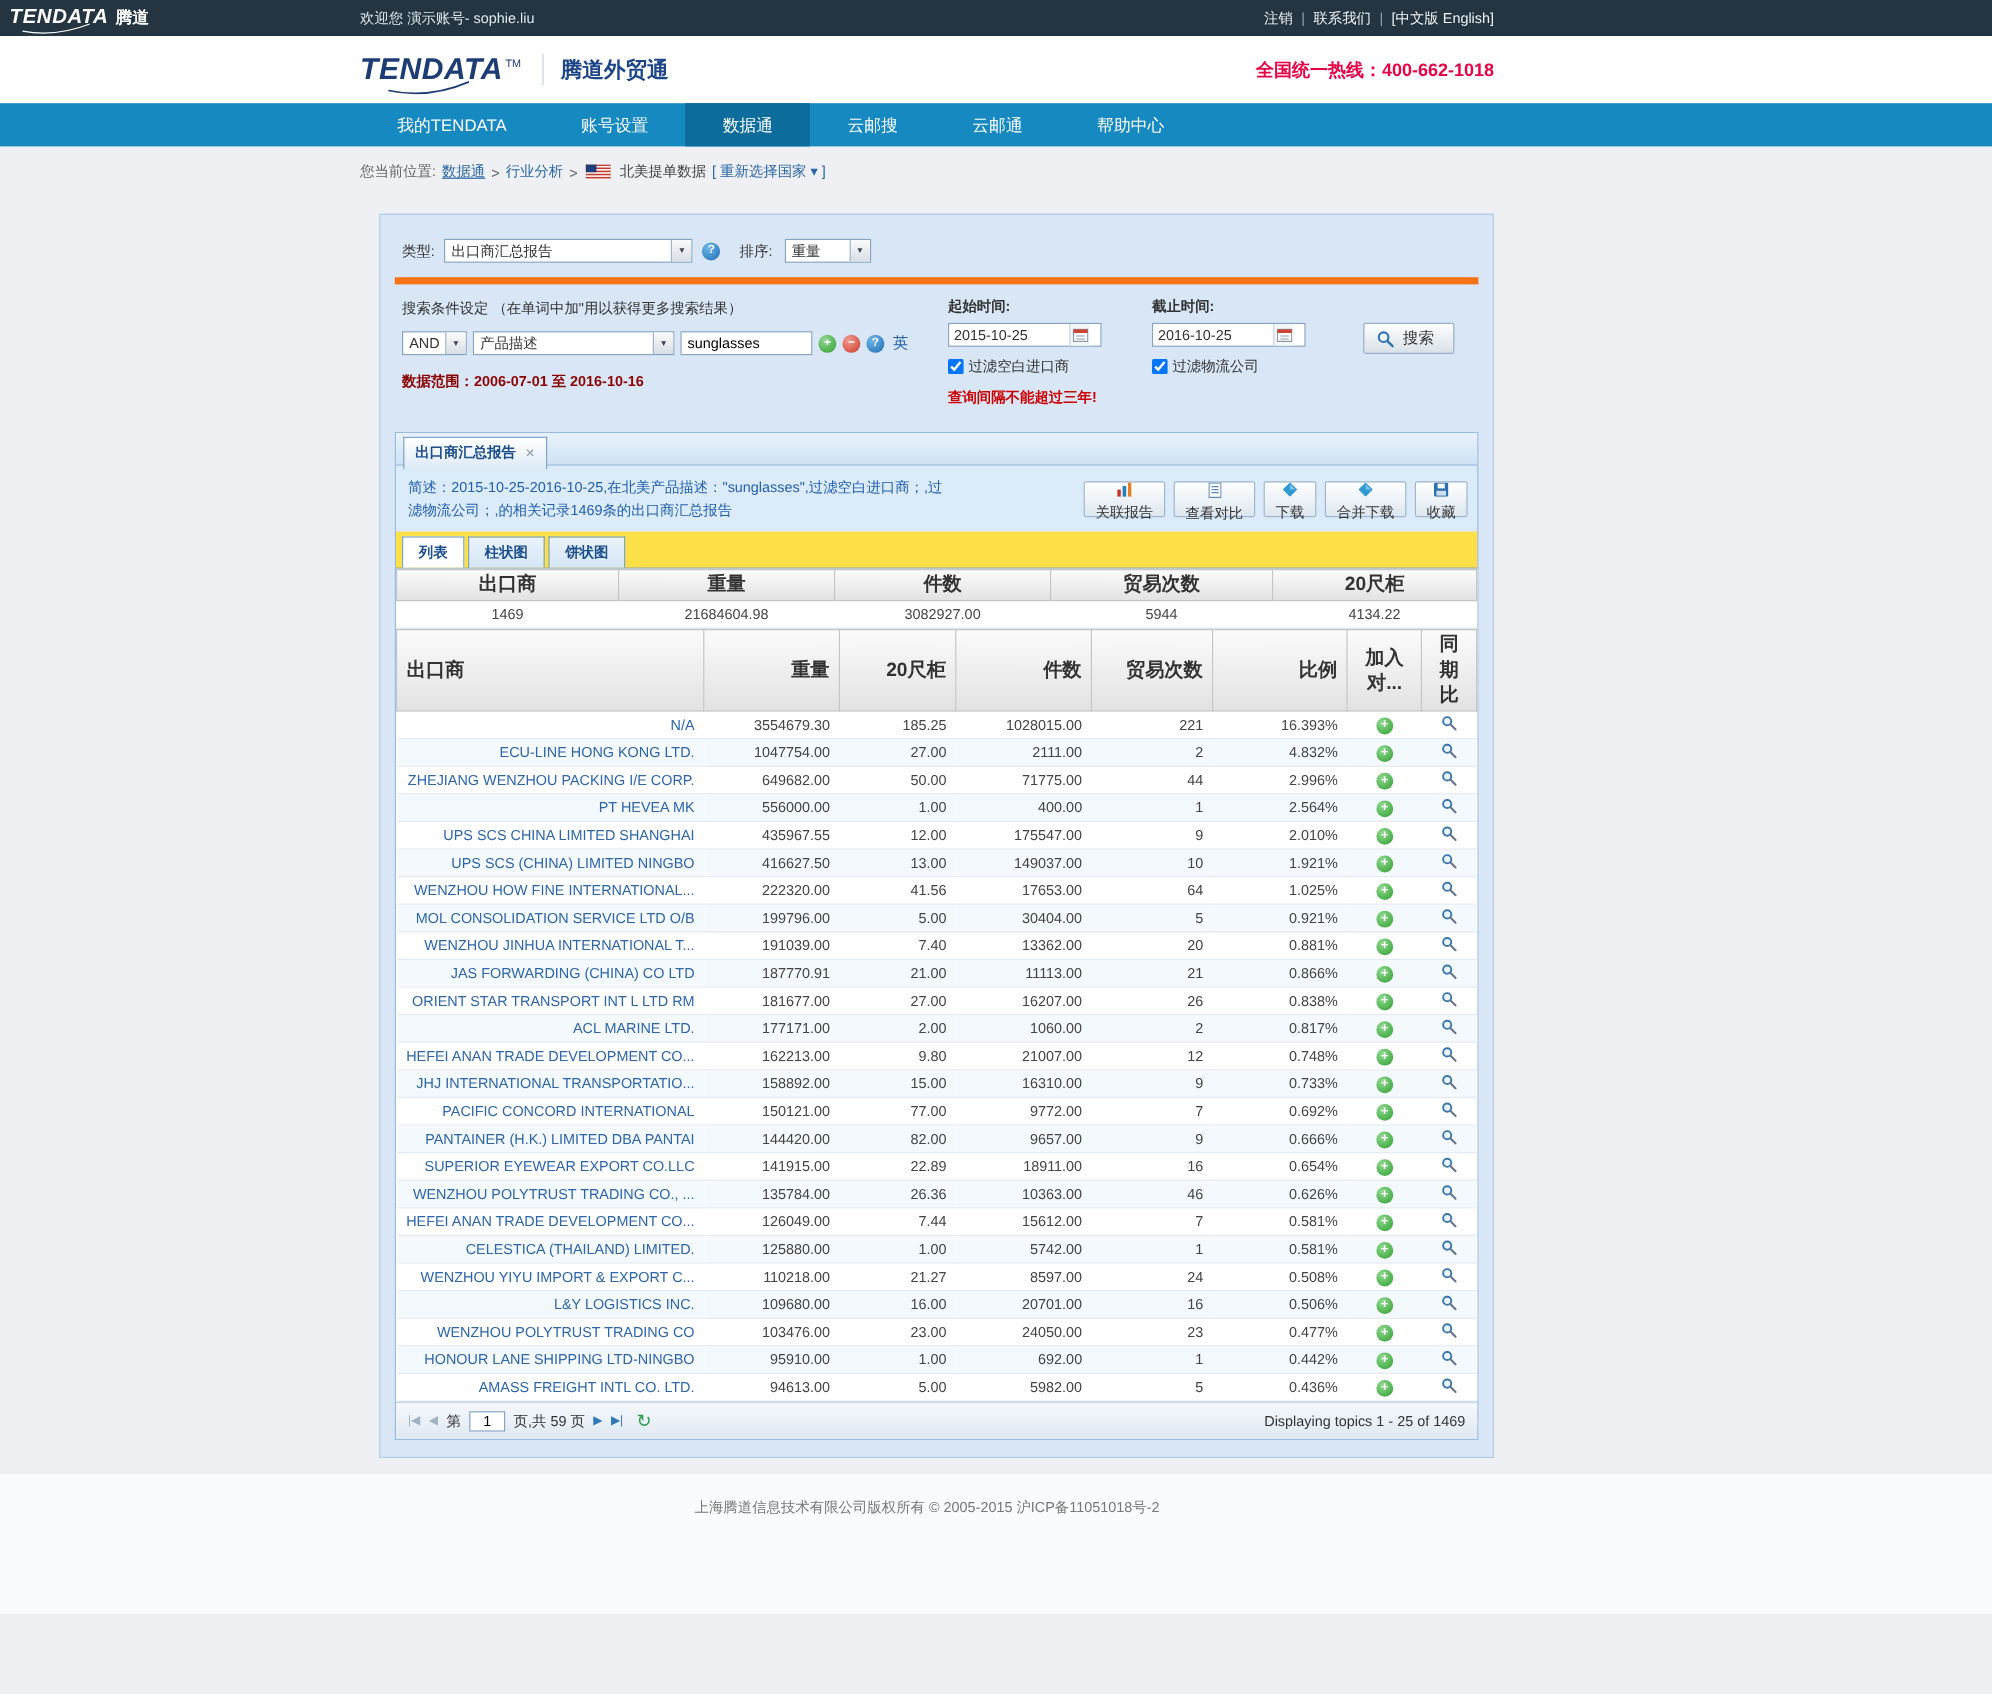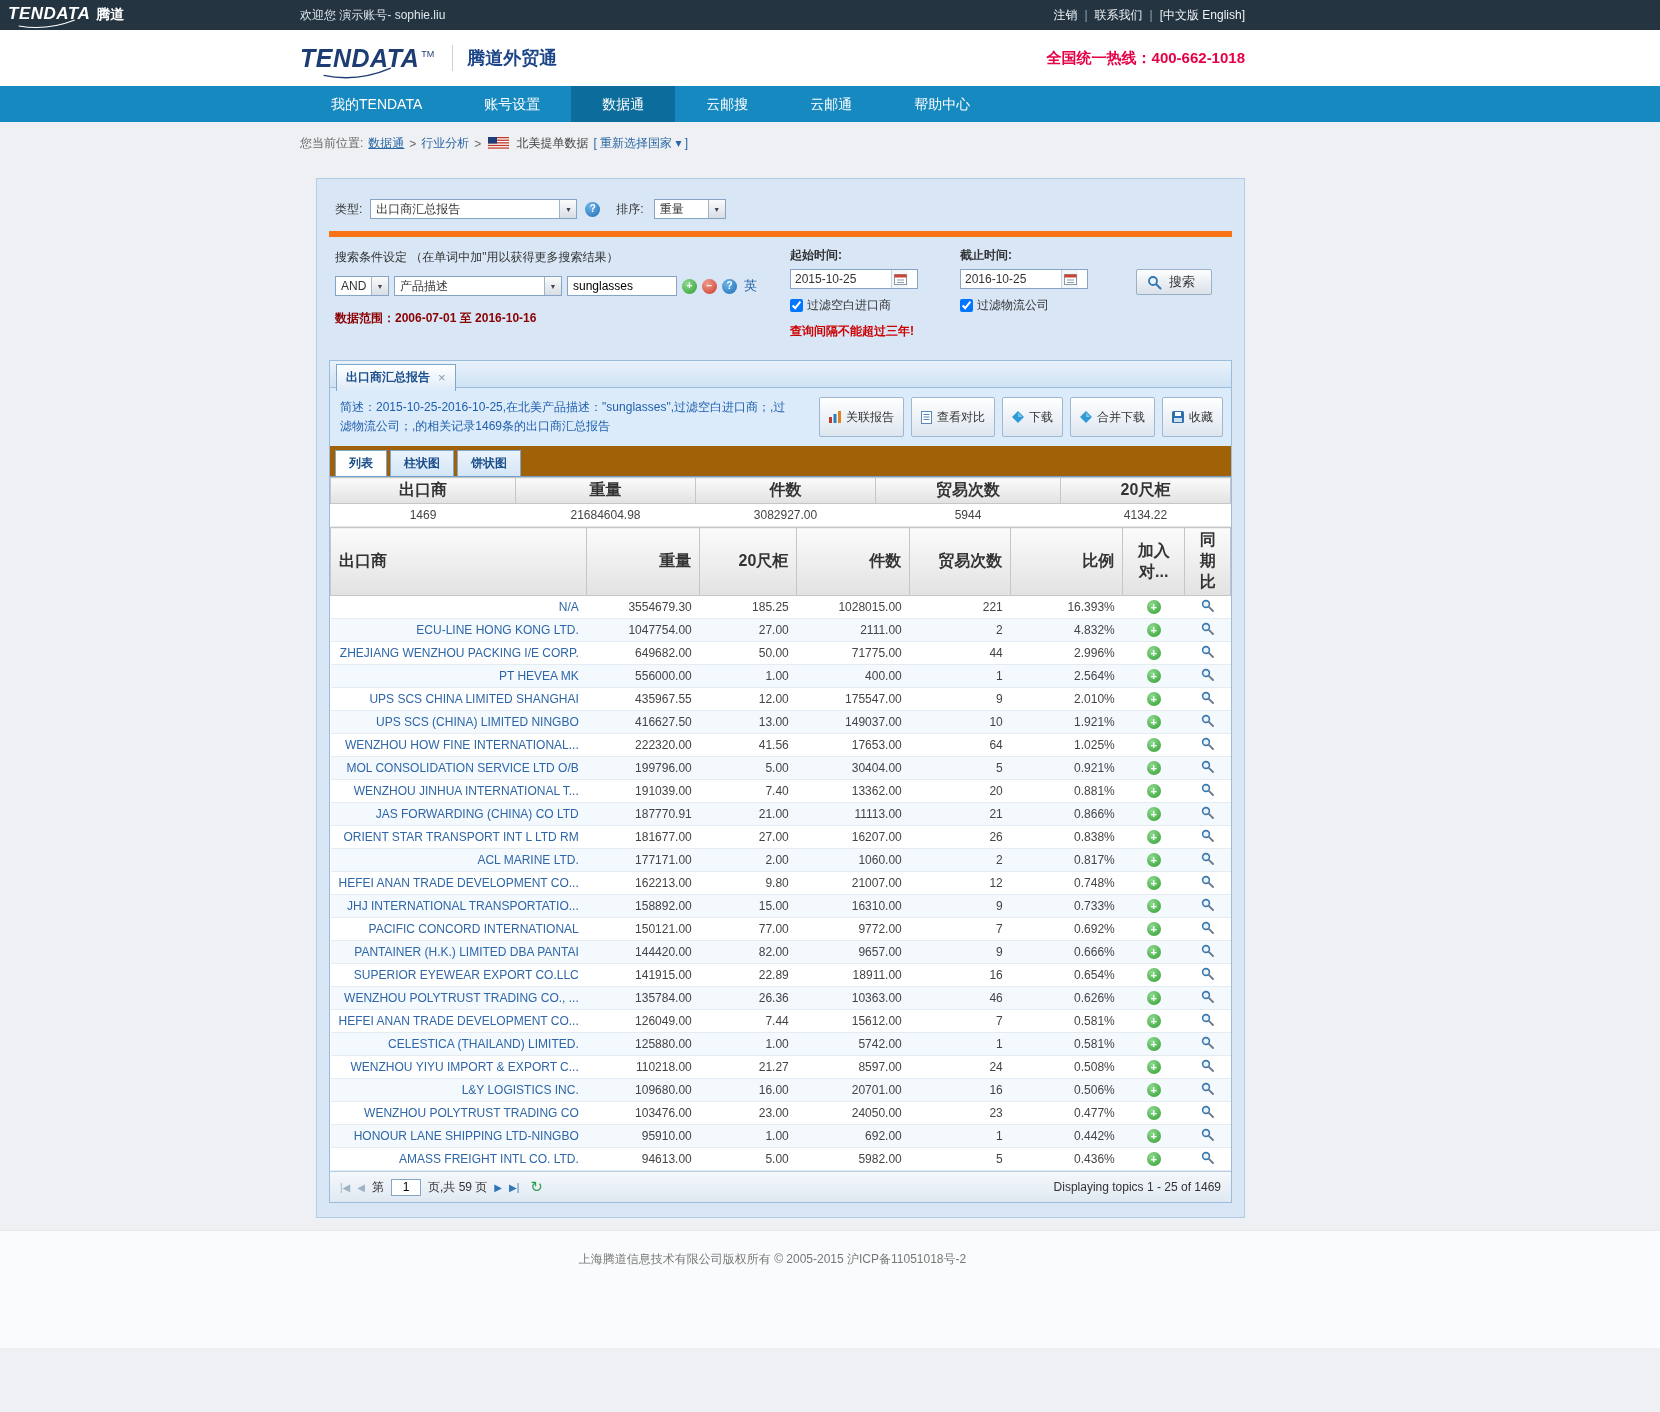--- a/index.html
+++ b/index.html
@@ -81,22 +81,22 @@
   .search-btn{display:inline-flex;align-items:center;gap:7px;height:26px;padding:0 16px 0 10px;background:linear-gradient(#fefefe,#d9e1e9);border:1px solid #9ab0c6;border-radius:2px;font-size:13px;color:#333;cursor:pointer;font-family:inherit;}
 
   
   .report{margin-top:16px;border:1px solid #9cbcdc;background:#dcebf9;}
   .report-tabbar{background:linear-gradient(#e9f2fb,#cfe2f4);border-bottom:1px solid #9cbcdc;padding:3px 6px 0;height:27px;}
   .report-tab{display:inline-flex;align-items:center;gap:8px;background:linear-gradient(#ffffff,#ddeaf8);border:1px solid #7ea7cc;border-bottom:none;padding:4px 9px 5px;font-weight:bold;color:#1c4e8c;cursor:pointer;}
   .tab-x{color:#8a97a5;font-weight:normal;font-size:13px;cursor:pointer;line-height:1;}
   .report-head{display:flex;justify-content:space-between;align-items:center;padding:9px 8px 9px 10px;}
   .summary{color:#1f5fae;width:448px;line-height:1.55;}
   .toolbar{display:flex;align-items:center;}
-  .tbtn{display:inline-flex;align-items:center;gap:5px;height:40px;padding:0 9px;margin-left:7px;background:linear-gradient(#ffffff,#dde6ef);border:1px solid #a0b8cf;border-radius:2px;font-size:12px;color:#333;cursor:pointer;font-family:inherit;}
-  .vtabs{background:#a16207;padding:4px 5px 0;border-bottom:1px solid #6f9ecb;display:flex;gap:3px;}
+  .tbtn{display:inline-flex;align-items:center;gap:5px;height:30px;padding:0 9px;margin-left:7px;background:linear-gradient(#ffffff,#dde6ef);border:1px solid #a0b8cf;border-radius:2px;font-size:12px;color:#333;cursor:pointer;font-family:inherit;flex-direction:column;}
+  .vtabs{background:#fde047;padding:4px 5px 0;border-bottom:1px solid #6f9ecb;display:flex;gap:3px;}
   .vtab{padding:4px 13px;border:1px solid #7ea7cc;border-bottom:none;background:linear-gradient(#eaf3fb,#d4e6f6);color:#1c4e8c;font-weight:bold;cursor:pointer;}
   .vtab.active{background:#fff;}
   .tables-wrap{background:#fff;}
   table{width:100%;border-collapse:collapse;background:#fff;}
   .totals-table th,.main-table th{background:linear-gradient(#fbfbfb,#e2e2e2);border:1px solid #c6c6c6;height:23px;font-weight:bold;color:#333;font-size:16px;padding:2px 8px;}
   .totals-table td{height:23px;text-align:center;border-bottom:1px solid #dfe6ec;color:#444;padding:2px 8px;}
   .main-table th.h-name{text-align:left;}
   .main-table th.h-num{text-align:right;}
   .main-table td{height:19px;padding:3px 8px;border-bottom:1px solid #e4ebf2;font-size:12px;}
   .main-table tr.alt td{background:#f4f9fd;}

